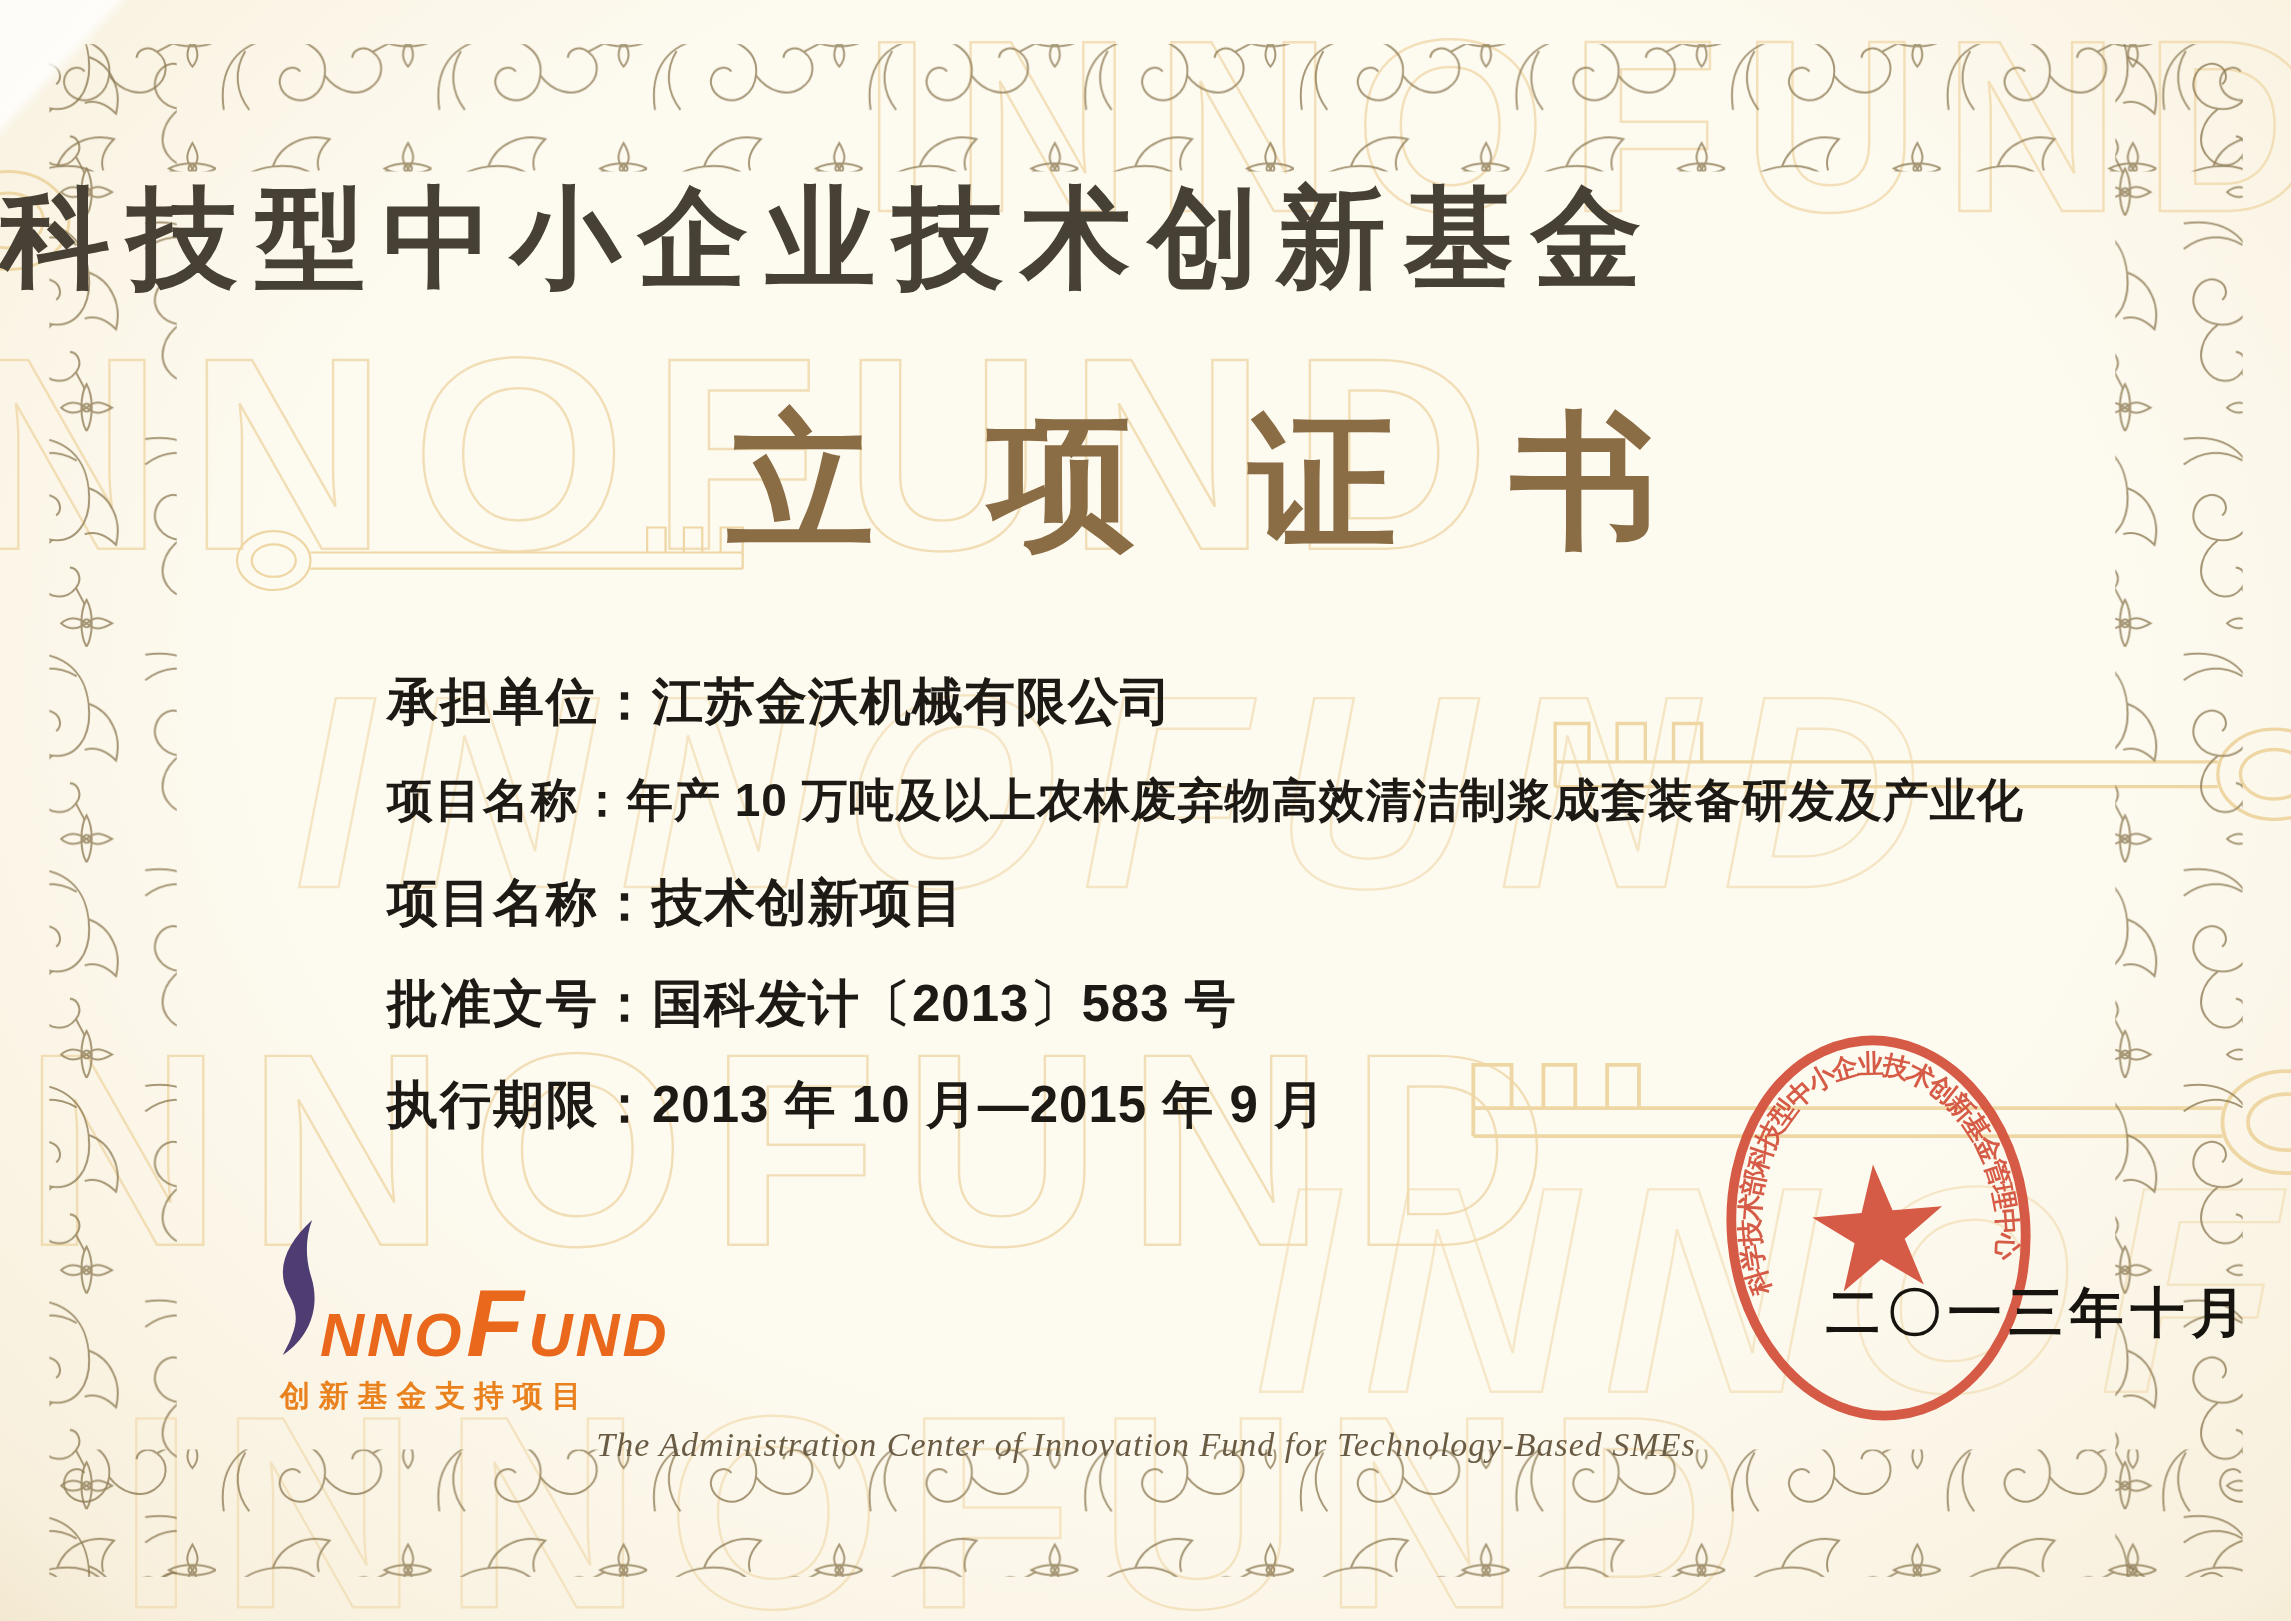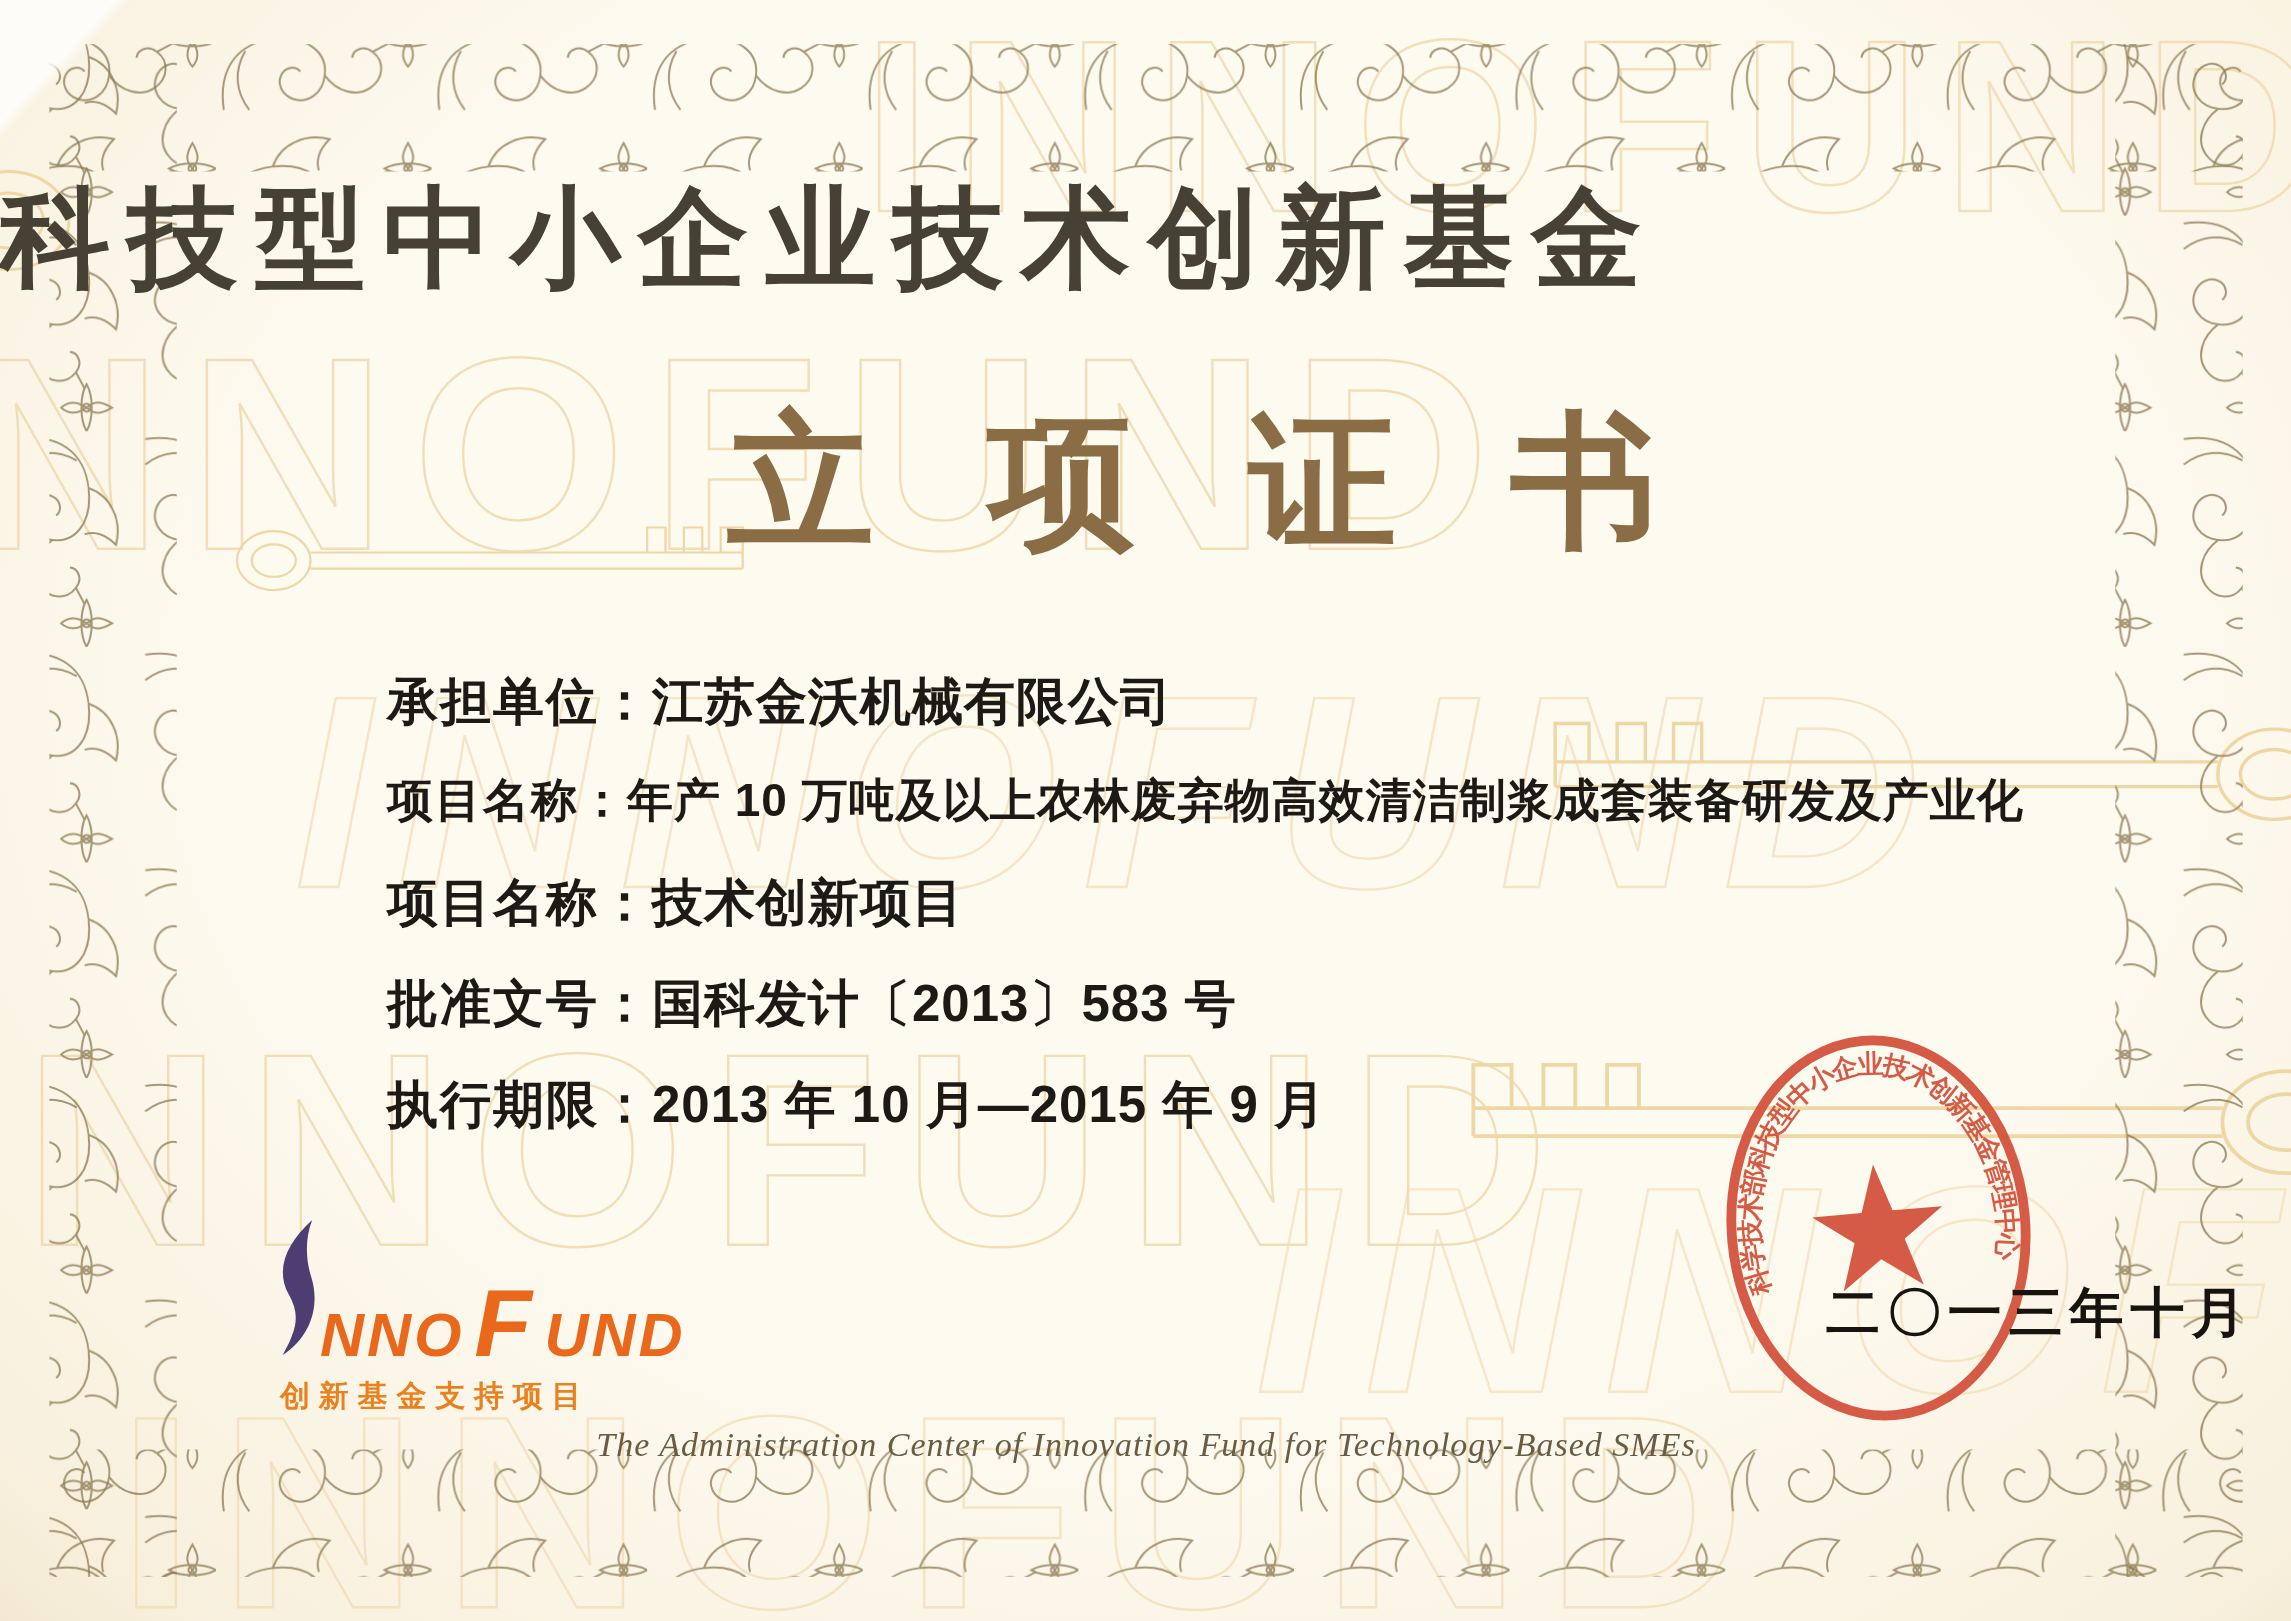--- a/index.html
+++ b/index.html
@@ -16,21 +16,21 @@
          font-family:Liberation Mono, monospace;font-weight:700;font-size:147px;color:#8a6c45;letter-spacing:114px;}
 
   .fields{position:absolute;left:387px;top:676px;z-index:4;width:1725px;}
   .field-row{white-space:nowrap;font-size:51px;font-weight:700;color:#1d1a16;line-height:1.0;margin-bottom:50px;}
   .field-row.long{font-size:46px;margin-top:3.9px;margin-bottom:54px;}
   .field-label{letter-spacing:2px;}
   .field-value{letter-spacing:1px;}
 
   .flame{position:absolute;left:271px;top:1218px;z-index:4;}
   .logo-letters{position:absolute;left:320px;top:1270px;z-index:4;display:flex;align-items:baseline;
-         color:#e9681c;font-style:italic;font-weight:900;letter-spacing:2.9px;white-space:nowrap;gap:8px;}
+         color:#e9681c;font-style:italic;font-weight:900;letter-spacing:2.9px;white-space:nowrap;}
   .logo-letters .nno,.logo-letters .und{font-size:61px;}
   .logo-letters .f{font-size:94px;margin:0 2px;}
   .logo-tagline{position:absolute;left:280px;top:1376px;z-index:4;font-size:30px;font-weight:700;
          color:#e9821e;letter-spacing:8.8px;white-space:nowrap;}
 
   .seal{position:absolute;left:1717px;top:1027px;z-index:5;opacity:.93;transform:rotate(-5deg);}
   .issue-date{position:absolute;left:1826px;top:1277px;z-index:6;font-size:54px;font-weight:600;
          color:#17140f;letter-spacing:6.9px;white-space:nowrap;}
 
   .footer-en{position:absolute;left:0;right:0;top:1426px;z-index:4;text-align:center;

